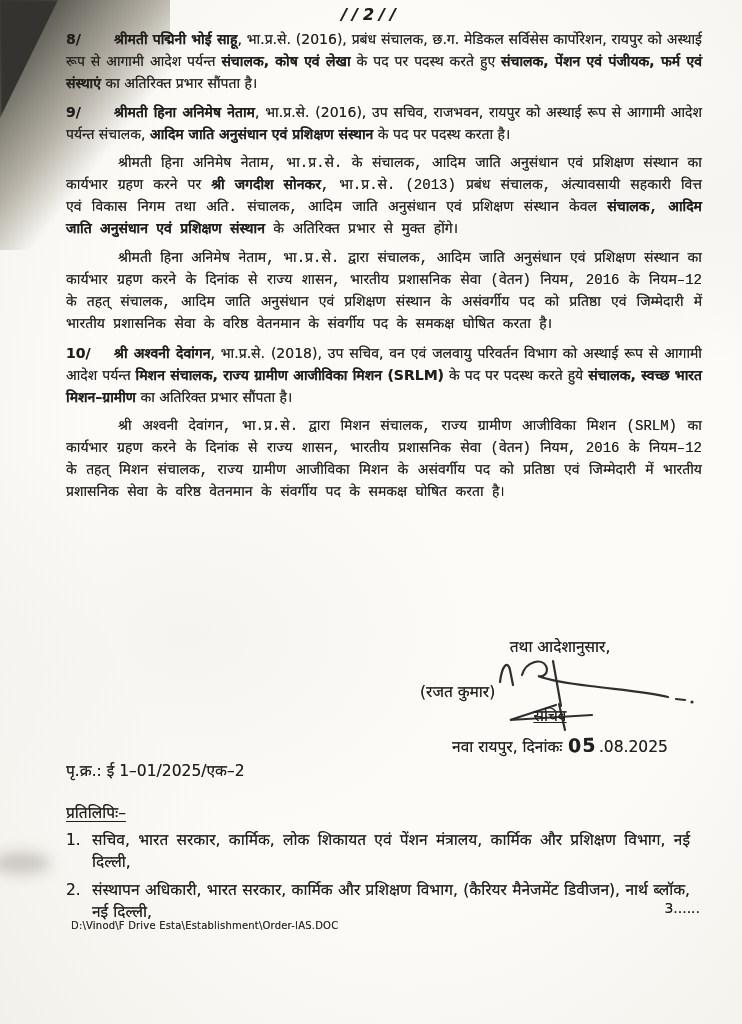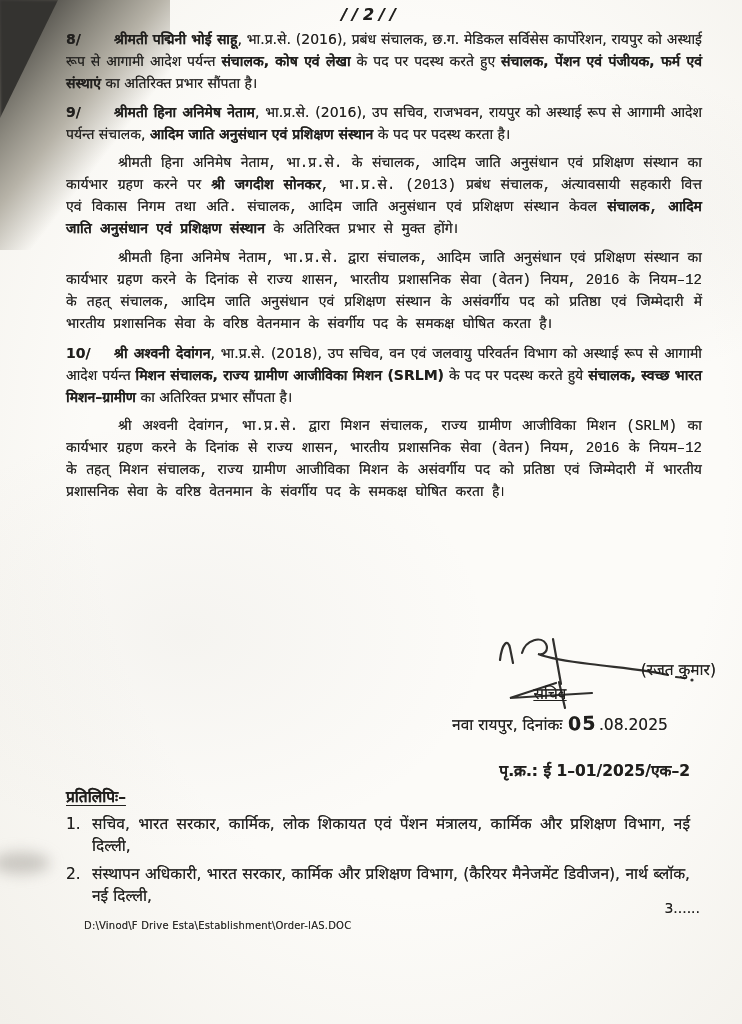--- a/index.html
+++ b/index.html
@@ -26,30 +26,30 @@
   .page-header-num{position:absolute;top:5px;left:50%;transform:translateX(-50%);
     font-size:16px;font-weight:700;letter-spacing:5px;font-style:italic;}
   .content{position:absolute;top:28px;left:66px;width:636px;font-size:14px;line-height:22px;text-align:justify;}
   .para{margin:0 0 7px 0;}
   .para.indent{text-indent:52px;font-family:Liberation Mono, monospace;}
   .pnum{display:inline-block;min-width:48px;font-weight:700;}
   .bold{font-weight:700;}
   .sig-block{position:absolute;top:636px;right:26px;width:312px;text-align:center;font-size:15.5px;line-height:22px;}
   .sig-block .nowrap{white-space:nowrap;}
   .sig-area{position:relative;height:76px;}
-  .sig-name{position:absolute;top:23px;left:0;width:100%;text-align:right;}
+  .sig-name{position:absolute;top:23px;left:16px;width:100%;text-align:left;}
   .sig-desig{position:absolute;top:47px;left:-10px;width:100%;text-align:center;text-decoration:underline;}
   .sig-svg{position:absolute;inset:0;width:100%;height:100%;}
   .date-line .hand{font-size:19px;font-weight:700;letter-spacing:1px;display:inline-block;transform:rotate(-2deg);margin:0 2px 0 6px;}
   .endorse{position:absolute;left:66px;top:760px;width:624px;font-size:15.5px;line-height:22px;}
-  .ref{font-weight:700;margin-bottom:4px;text-align:right;}
-  .copy-label{font-weight:700;text-decoration:underline;text-underline-offset:3px;margin-bottom:5px;}
+  .ref{font-weight:400;margin-bottom:20px;}
+  .copy-label{font-weight:400;text-decoration:underline;text-underline-offset:3px;margin-bottom:5px;}
   .copy-item{position:relative;padding-left:26px;text-align:justify;margin-bottom:6px;}
   .copy-num{position:absolute;left:0;top:0;}
-  .doc-path{position:absolute;left:84px;top:920px;font-size:10px;letter-spacing:.2px;color:#2c2b29;}
+  .doc-path{position:absolute;left:71px;top:920px;font-size:10px;letter-spacing:.2px;color:#2c2b29;}
   .page-footer-num{position:absolute;right:42px;top:900px;font-size:14px;}
 </style>
 </head>
 <body>
 
 <div class="page">
 
   <div class="corner-artifact"></div>
   <div class="smudge"></div>
 
@@ -70,20 +70,21 @@
     </div>
     <div class="para">
       <span class="pnum">10/</span><span class="ptext"><span class="bold">श्री अश्वनी देवांगन</span><span>, भा.प्र.से. (2018), उप सचिव, वन एवं जलवायु परिवर्तन विभाग को अस्थाई रूप से आगामी आदेश पर्यन्त </span><span class="bold">मिशन संचालक, राज्य ग्रामीण आजीविका मिशन (SRLM)</span><span> के पद पर पदस्थ करते हुये </span><span class="bold">संचालक, स्वच्छ भारत मिशन–ग्रामीण</span><span> का अतिरिक्त प्रभार सौंपता है।</span></span>
     </div>
     <div class="para indent">
       <span class="ptext"><span>श्री अश्वनी देवांगन, भा.प्र.से. द्वारा मिशन संचालक, राज्य ग्रामीण आजीविका मिशन (SRLM) का कार्यभार ग्रहण करने के दिनांक से राज्य शासन, भारतीय प्रशासनिक सेवा (वेतन) नियम, 2016 के नियम–12 के तहत् मिशन संचालक, राज्य ग्रामीण आजीविका मिशन के असंवर्गीय पद को प्रतिष्ठा एवं जिम्मेदारी में भारतीय प्रशासनिक सेवा के वरिष्ठ वेतनमान के संवर्गीय पद के समकक्ष घोषित करता है।</span></span>
     </div>
   </div>
 
   <div class="sig-block">
+    <div class="nowrap">तथा आदेशानुसार,</div>
     <div class="sig-area">
       <svg class="sig-svg" viewBox="0 0 312 76">
         <g fill="none" stroke="#1b1a18" stroke-width="2.2" stroke-linecap="round" opacity="0.9">
           <path d="M96,24 C98,7 104,2 106,12 L109,27"></path>
           <path d="M118,17 C122,3 138,0 142,8 C145,14 140,20 134,18 C142,21 160,25 186,28 C218,32 244,34 264,39"></path>
           <path d="M149,3 L157,48"></path>
           <path d="M272,41 l9,1"></path>
           <circle cx="288" cy="44" r="1.6" fill="#1b1a18" stroke="none"></circle>
           <path d="M152,47 L106,62 L188,57"></path>
           <path d="M155,46 L161,72"></path>

